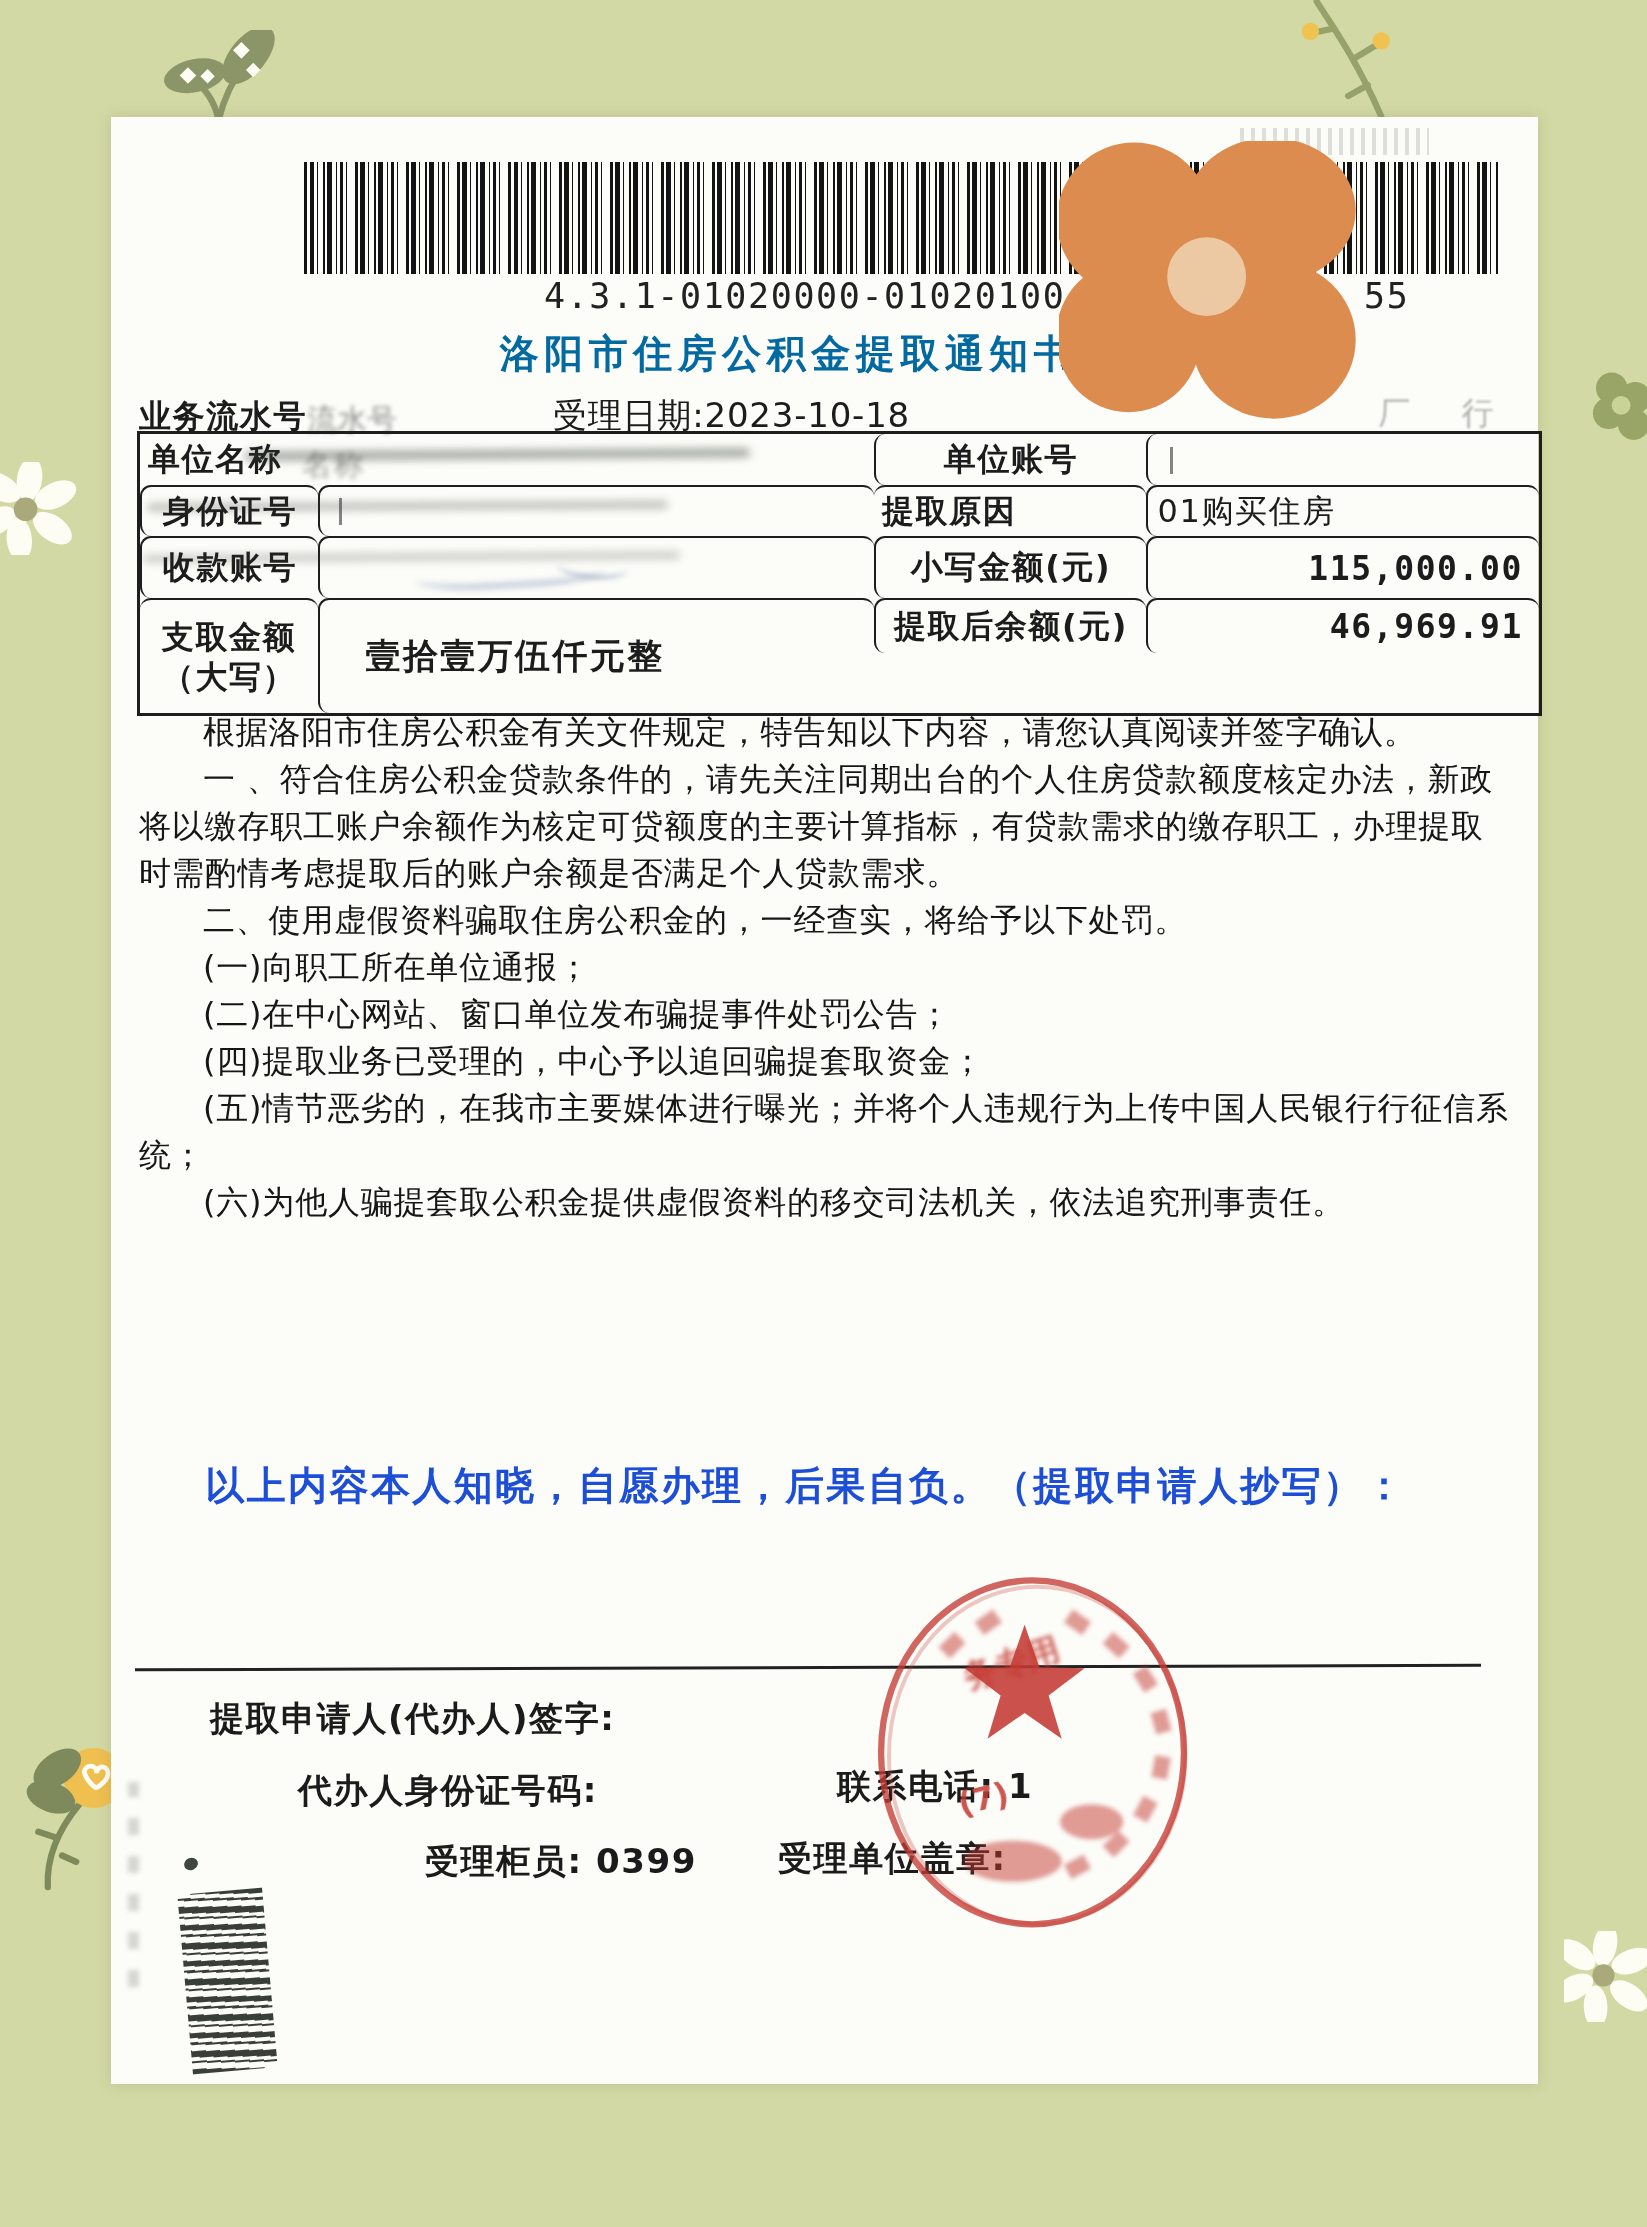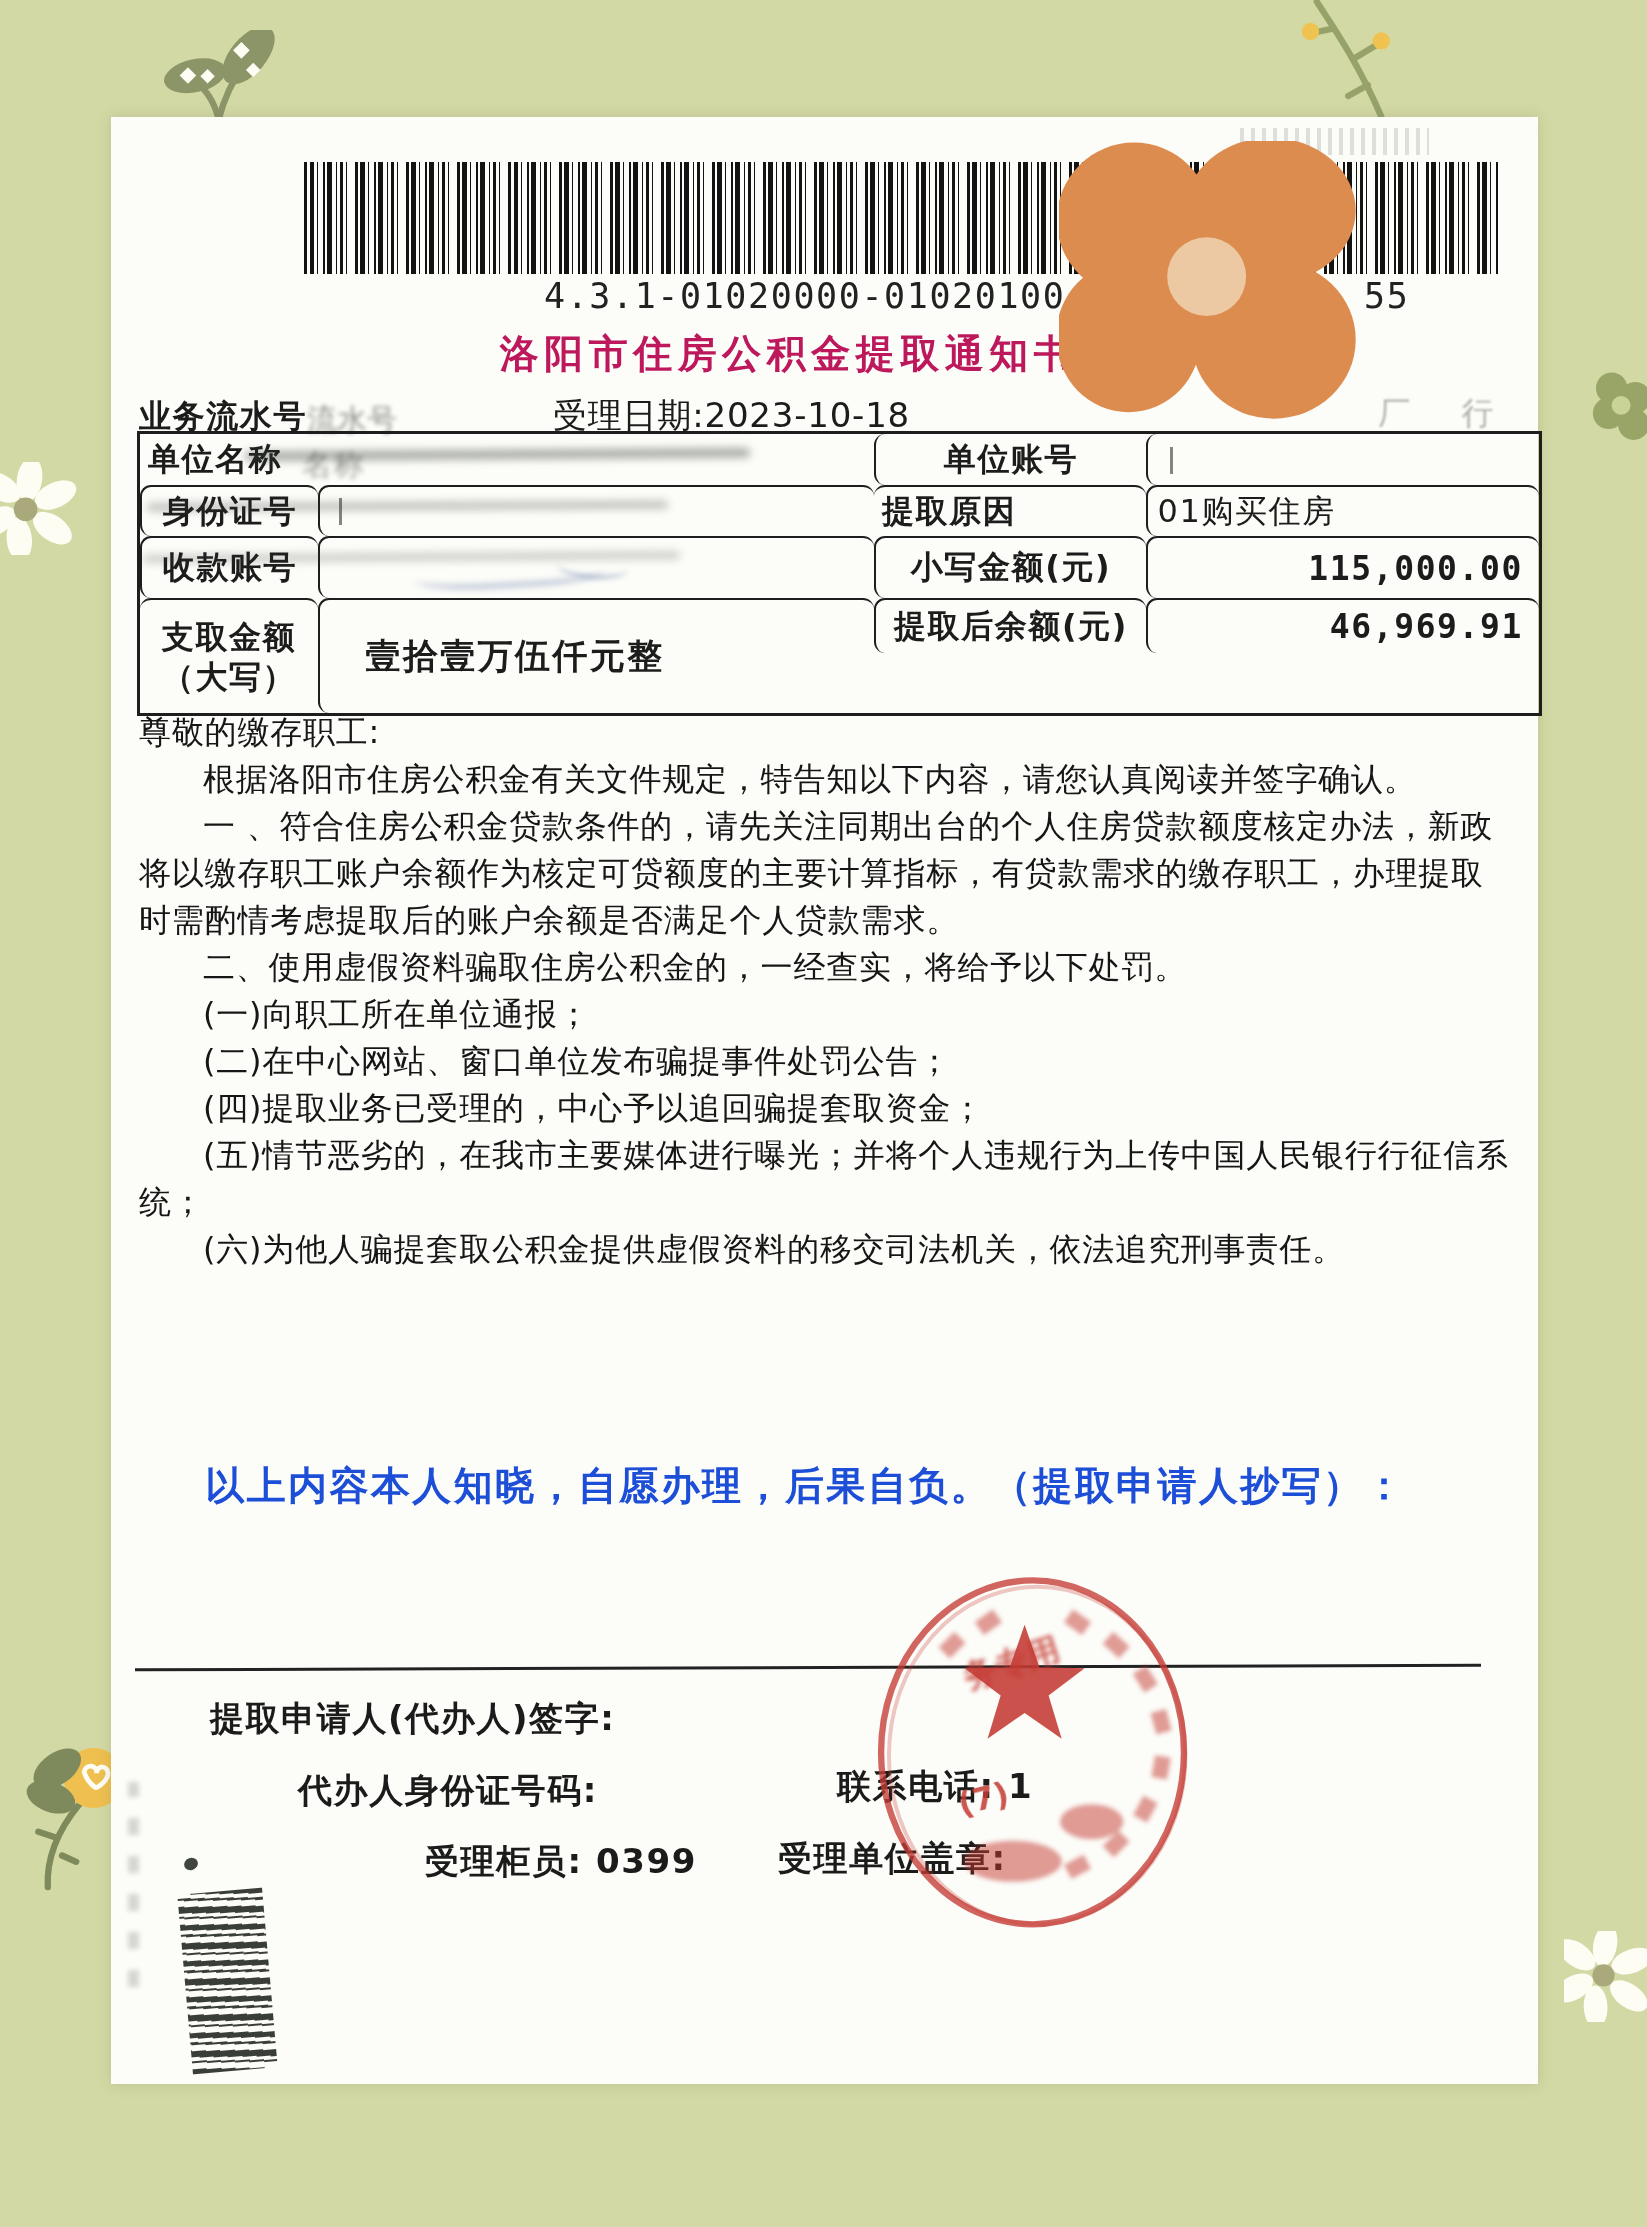--- a/index.html
+++ b/index.html
@@ -29,21 +29,21 @@
   .barcode-ghost{
     left:1129px;top:11px;width:189px;height:27px;opacity:.15;
     background:repeating-linear-gradient(90deg,#333 0 4px,transparent 4px 11px);
   }
   .code-line{top:159px;height:39px;font-family:"DejaVu Sans Mono","Liberation Mono",monospace;
     font-size:35px;color:#222;letter-spacing:1.6px;}
   .code-left{left:433px;}
   .code-right{left:1253px;}
   .doc-title{
     left:0;right:71px;top:210px;text-align:center;
-    font-size:39px;font-weight:700;letter-spacing:5.5px;color:#be185d;
+    font-size:39px;font-weight:700;letter-spacing:5.5px;color:#0369a1;
   }
   
   .hdr-serial{left:28px;top:278px;font-size:32px;font-weight:600;letter-spacing:1.6px;}
   .hdr-serial-ghost{left:196px;top:283px;font-size:30px;color:#555;filter:blur(2px);opacity:.65;}
   .hdr-date{left:442px;top:276px;font-size:34px;letter-spacing:0.8px;}
   .hdr-corner-ghost{right:24px;top:275px;font-size:32px;color:#666;filter:blur(1.2px);opacity:.5;letter-spacing:20.5px;}
   
   .htable{
     left:26px;top:314px;width:1399px;
     display:grid;
@@ -247,21 +247,20 @@
     <div class="cell bl bt amount">
       <span>46,969.91</span>
     </div>
   </div>
 
   <div class="abs smear" style="left:134px;top:333px;width:505px;height:8.7px;transform:rotate(-.4deg);"></div>
   <div class="abs smear" style="left:36px;top:385px;width:521px;height:8px;opacity:.7;transform:rotate(-.3deg);"></div>
   <div class="abs smear" style="left:32px;top:436px;width:537px;height:8px;opacity:.55;transform:rotate(-.4deg);"></div>
 
   <div class="abs bodytext">
-    <p class="nodent">尊敬的缴存职工:</p>
     <p>根据洛阳市住房公积金有关文件规定，特告知以下内容，请您认真阅读并签字确认。</p>
     <p>一 、符合住房公积金贷款条件的，请先关注同期出台的个人住房贷款额度核定办法，新政将以缴存职工账户余额作为核定可贷额度的主要计算指标，有贷款需求的缴存职工，办理提取时需酌情考虑提取后的账户余额是否满足个人贷款需求。</p>
     <p>二、使用虚假资料骗取住房公积金的，一经查实，将给予以下处罚。</p>
     <p>(一)向职工所在单位通报；</p>
     <p>(二)在中心网站、窗口单位发布骗提事件处罚公告；</p>
     <p>(四)提取业务已受理的，中心予以追回骗提套取资金；</p>
     <p>(五)情节恶劣的，在我市主要媒体进行曝光；并将个人违规行为上传中国人民银行行征信系统；</p>
     <p>(六)为他人骗提套取公积金提供虚假资料的移交司法机关，依法追究刑事责任。</p>
   </div>
 

